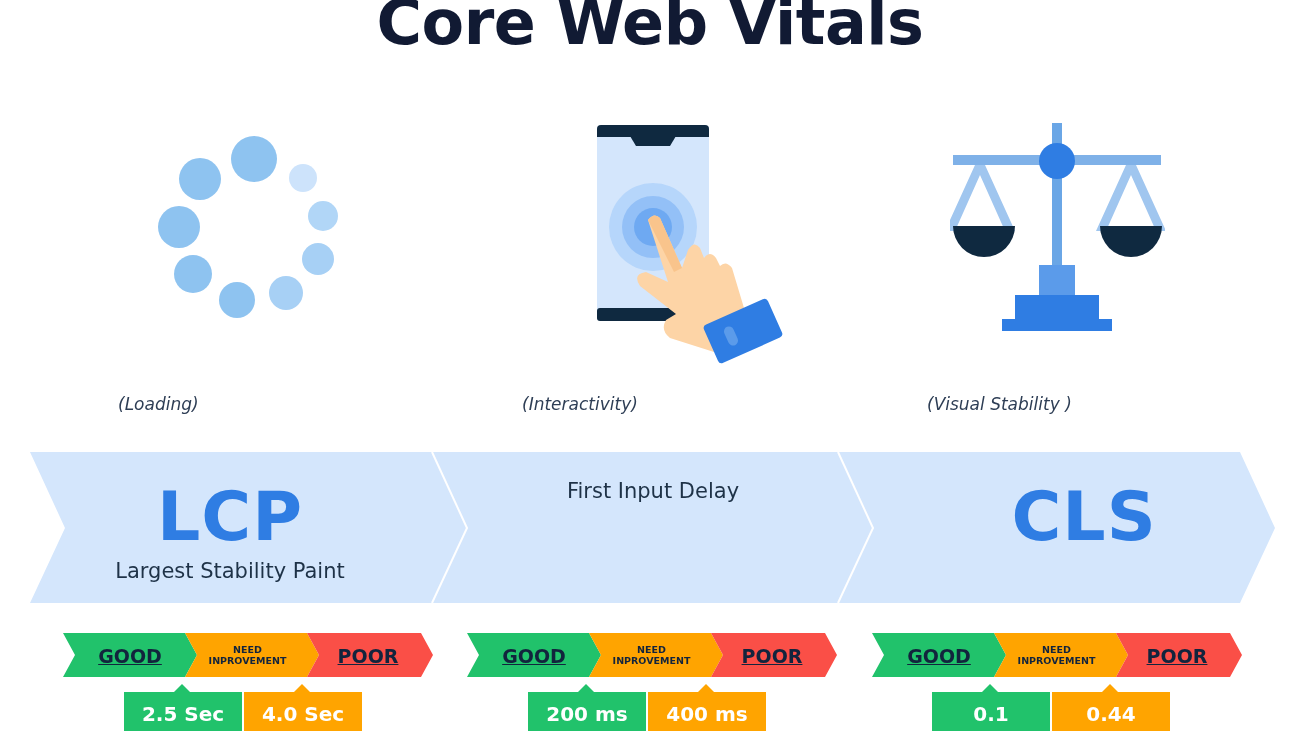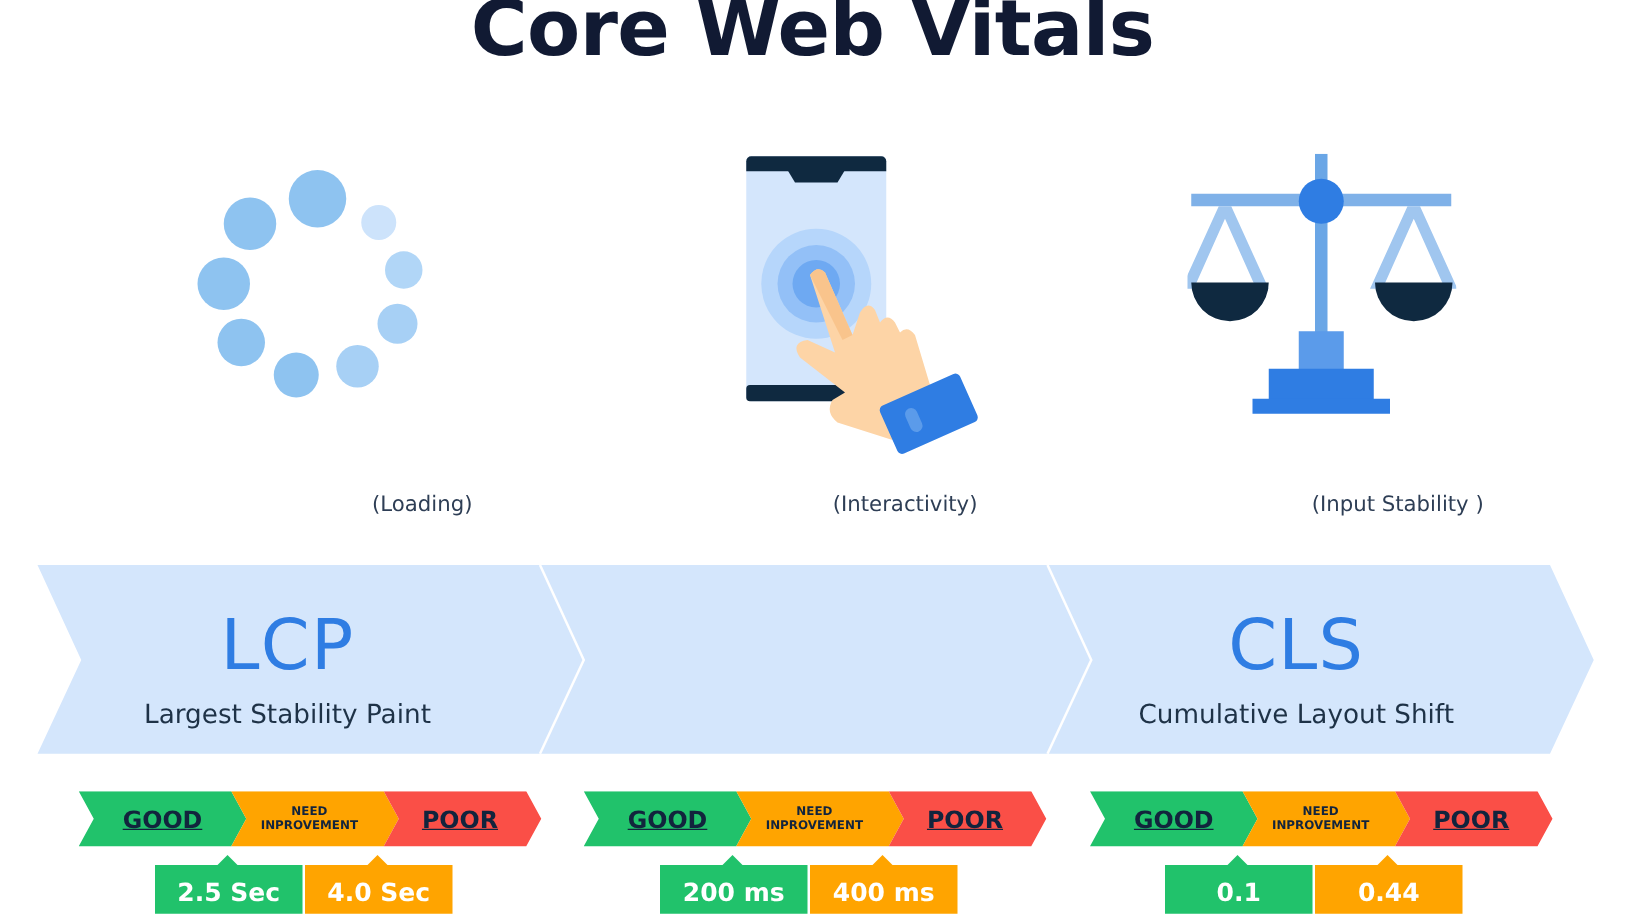--- a/index.html
+++ b/index.html
@@ -1,22 +1,22 @@
 <!DOCTYPE html>
 <html><head>
 <meta charset="utf-8">
 <style>
   html, body { margin:0; padding:0; background:#ffffff; }
   body { width:1300px; height:731px; position:relative; overflow:hidden; font-family:"DejaVu Sans","Liberation Sans",sans-serif; }
   .title { position:absolute; left:0; top:-14px; width:1300px; text-align:center; font-size:62px; font-weight:bold; color:#111a33; letter-spacing:-0.5px; }
   .icon { position:absolute; }
-  .caption { position:absolute; width:260px; text-align:right; font-size:17px; color:#2e3e55; top:394px; }
+  .caption { position:absolute; width:260px; text-align:left; font-style:italic; font-size:17px; color:#2e3e55; top:394px; }
   .banner { position:absolute; left:0; top:0; }
   .metric { position:absolute; width:400px; text-align:center; }
-  .metric .abbr { font-size:56px; font-weight:normal; color:#2f7de3; line-height:80px; letter-spacing:1px; }
+  .metric .abbr { font-size:68px; font-weight:bold; color:#2f7de3; line-height:80px; letter-spacing:1px; }
   .metric .full { font-size:21px; color:#1e3247; margin-top:2px; }
   .scale { position:absolute; }
   .seglabel { position:absolute; font-weight:bold; color:#12243d; text-align:center; }
   .seglabel.big { font-size:19px;text-decoration:underline; }
   .seglabel.small { font-size:9.5px; line-height:11px; }
   .thr { position:absolute; width:118px; height:42px; color:#fff; font-weight:bold; font-size:20px; text-align:center; line-height:44px; }
   .thr.green { background:#21c26b; }
   .thr.orange { background:#ffa400; }
   .thr .notch { position:absolute; top:-8px; left:50px; width:0; height:0; border-left:8px solid transparent; border-right:8px solid transparent; border-bottom:8px solid; }
 </style>
@@ -59,37 +59,37 @@
   <path d="M3 103 h62 a31 31 0 0 1 -62 0z" fill="#0f2940"></path>
   <path d="M150 103 h62 a31 31 0 0 1 -62 0z" fill="#0f2940"></path>
   <circle cx="107" cy="38" r="18" fill="#2f7de3"></circle>
   <rect x="89" y="142" width="36" height="32" fill="#5b9bea"></rect>
   <rect x="65" y="172" width="84" height="28" fill="#2f7de3"></rect>
   <rect x="52" y="196" width="110" height="12" fill="#2f7de3"></rect>
 </svg>
 
 <div class="caption" style="left:118px">(Loading)</div>
 <div class="caption" style="left:522px">(Interactivity)</div>
-<div class="caption" style="left:927px">(Input Stability )</div>
+<div class="caption" style="left:927px">(Visual Stability )</div>
 
 <svg class="banner" width="1300" height="731">
   <polygon points="30,452 1240,452 1275,528 1240,603 30,603 65,528" fill="#d4e6fc"></polygon>
   <polyline points="432,452 467,528 432,603" fill="none" stroke="#ffffff" stroke-width="2"></polyline>
   <polyline points="838,452 873,528 838,603" fill="none" stroke="#ffffff" stroke-width="2"></polyline>
 </svg>
 
 <div class="metric" style="left:30px;top:477px">
   <div class="abbr">LCP</div>
   <div class="full">Largest Stability Paint</div>
 </div>
 <div class="metric" style="left:453px;top:477px">
+  <div class="full">First Input Delay</div>
 </div>
-<div class="metric" style="left:837px;top:477px">
+<div class="metric" style="left:884px;top:477px">
   <div class="abbr">CLS</div>
-  <div class="full">Cumulative Layout Shift</div>
 </div>
 
 <svg class="scale" style="left:63px;top:633px" width="375" height="48">
   <polygon points="0,0 122,0 134,22 122,44 0,44 12,22" fill="#21c26b"></polygon>
   <polygon points="122,0 244,0 256,22 244,44 122,44 134,22" fill="#ffa400"></polygon>
   <polygon points="244,0 358,0 370,22 358,44 244,44 256,22" fill="#fa4f47"></polygon>
 </svg>
 <svg class="scale" style="left:467px;top:633px" width="375" height="48">
   <polygon points="0,0 122,0 134,22 122,44 0,44 12,22" fill="#21c26b"></polygon>
   <polygon points="122,0 244,0 256,22 244,44 122,44 134,22" fill="#ffa400"></polygon>

